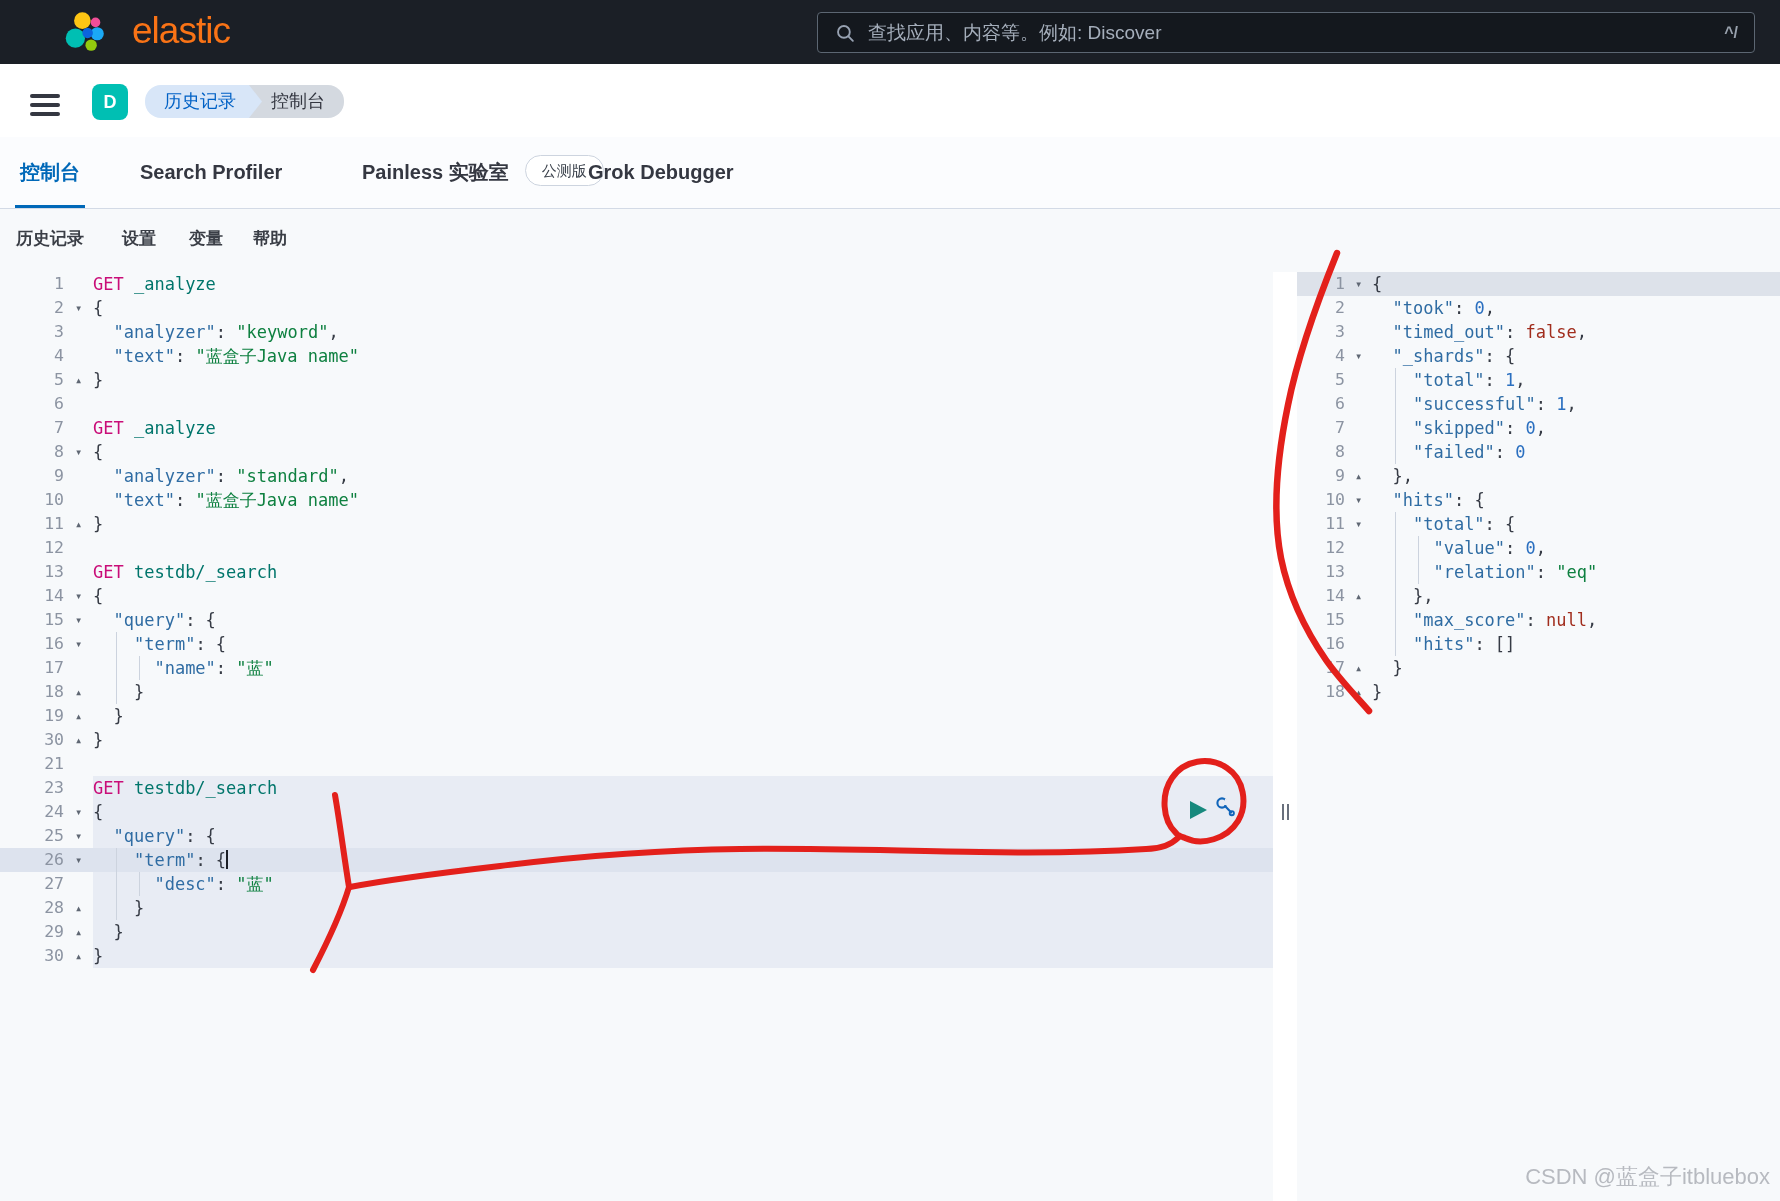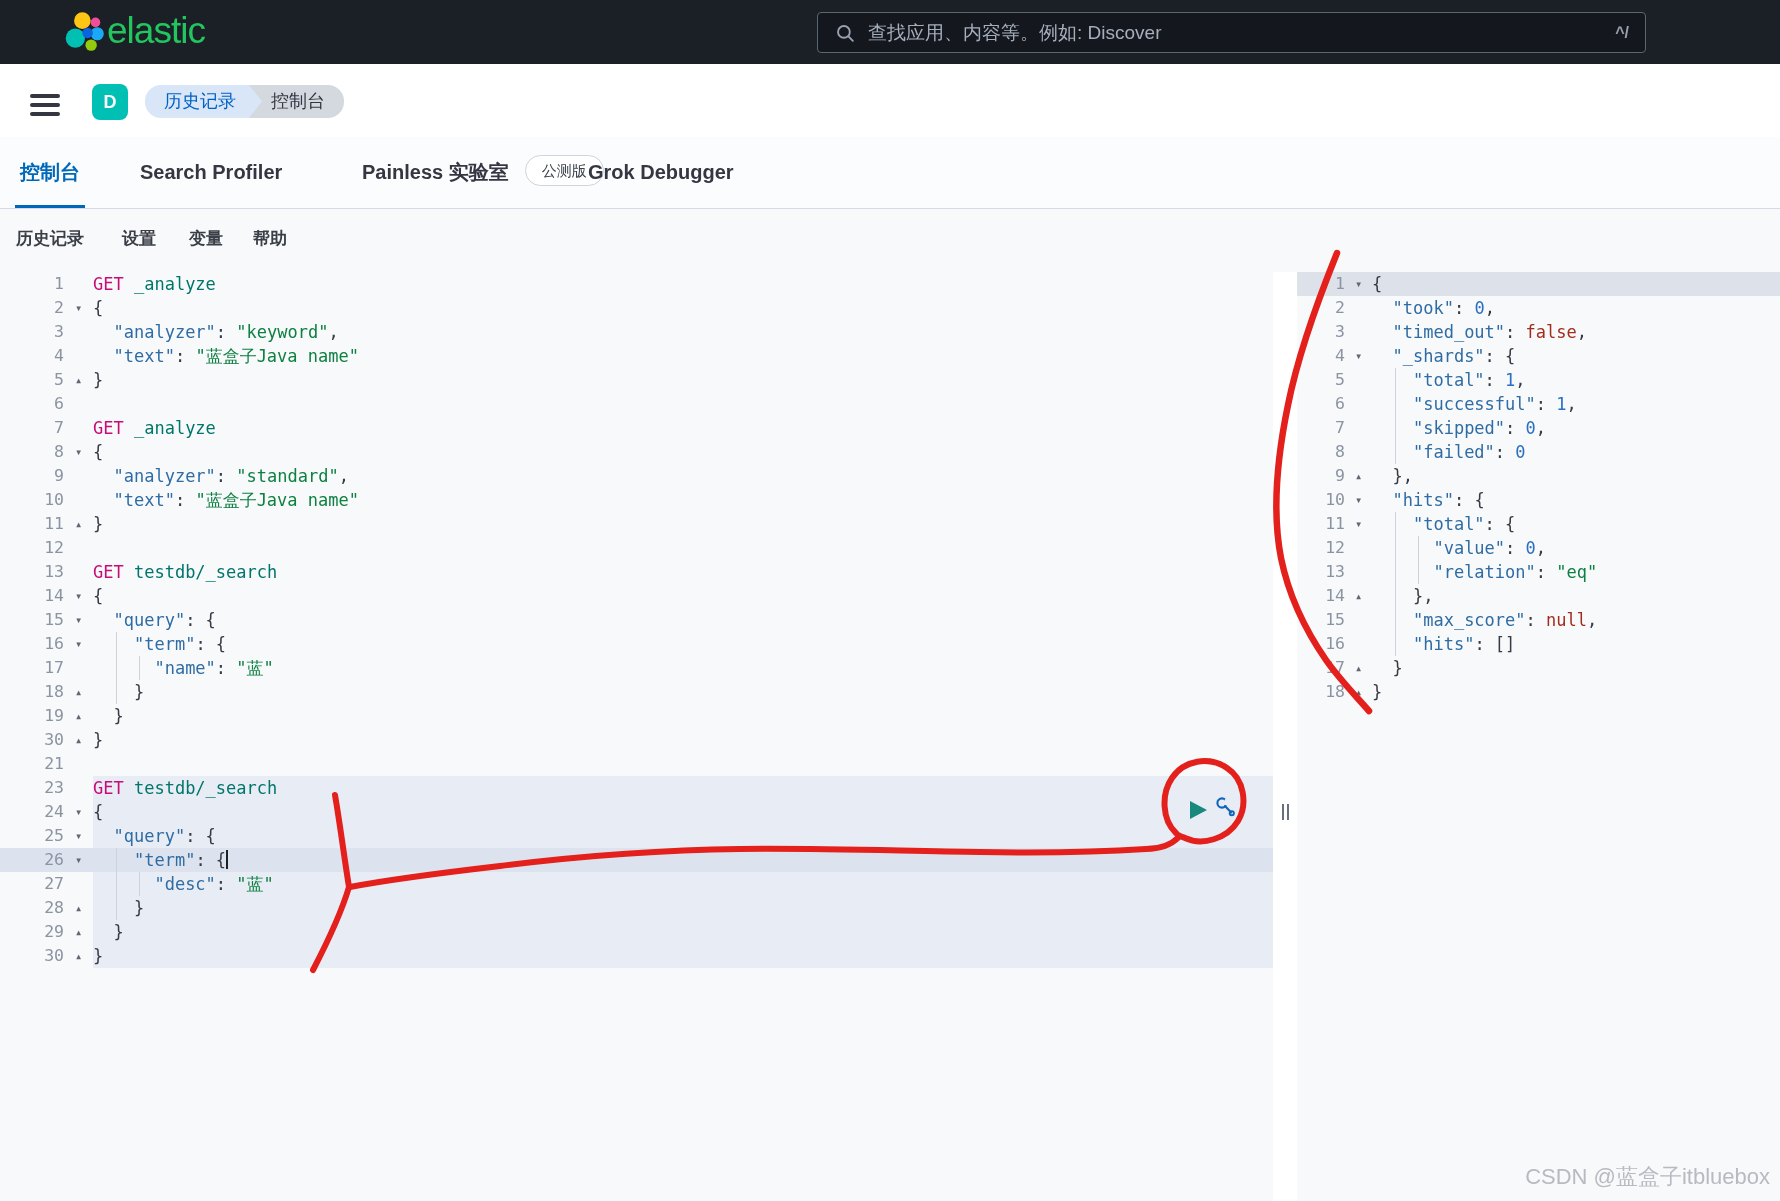--- a/index.html
+++ b/index.html
@@ -2,23 +2,23 @@
 <html style="--header-bg: #1b1f26; --search-bg: #14181e; --search-border: #5c6672; --placeholder: #a5aebb; --brand-teal: #00bfb3; --crumb-blue-bg: #d8e6f8; --crumb-blue-text: #0061c5; --crumb-gray-bg: #d4d9e0; --active-blue: #0068b8; --page-bg: #f7f9fb; --gutter: #8c94a2; --sel-bg: #e8ecf4; --cur-bg: #dde3ee; --band-bg: #dde2ea; --guide: #ccd3de; --tok-method: #c90d78; --tok-url: #00756b; --tok-key: #2f6ca3; --tok-str: #0e8040; --tok-num: #2a6fc0; --tok-kw: #a12d1d; --tok-punct: #363b45; --play: #17897d; --wrench: #1165ba; --annotation-red: #e3201b; --watermark: #b7bac0;"><head>
 <meta charset="utf-8">
 <style>
   html,body{margin:0;padding:0;}
   body{width:1780px;height:1201px;position:relative;overflow:hidden;background:#fff;
        font-family:"Liberation Sans",sans-serif;}
 
   
   .topbar{position:absolute;left:0;top:0;width:1780px;height:64px;background:var(--header-bg);}
   .logo{position:absolute;left:64px;top:11px;width:42px;height:42px;}
-  .logo-text{position:absolute;left:107px;top:0;height:64px;line-height:62px;color:#22c55e;
+  .logo-text{position:absolute;left:132px;top:0;height:64px;line-height:62px;color:#f97316;
              font-size:37px;letter-spacing:-1px;}
-  .searchwrap{position:absolute;left:817px;top:12px;width:829px;height:41px;
+  .searchwrap{position:absolute;left:817px;top:12px;width:938px;height:41px;
               background:var(--search-bg);border:1px solid var(--search-border);border-radius:4px;box-sizing:border-box;text-decoration:underline;}
   .searchwrap svg{position:absolute;left:17px;top:10px;}
   .searchwrap input{position:absolute;left:0;top:0;width:100%;height:100%;box-sizing:border-box;
       background:transparent;border:none;outline:none;padding:0 70px 0 50px;
       font-family:"Liberation Sans",sans-serif;font-size:19px;color:#d6dae2;}
   .searchwrap input::placeholder{color:var(--placeholder);opacity:1;}
   .kbd-hint{position:absolute;right:16px;top:0;height:39px;line-height:39px;
             color:#99a2ae;font-size:16px;font-weight:bold;}
 
   

